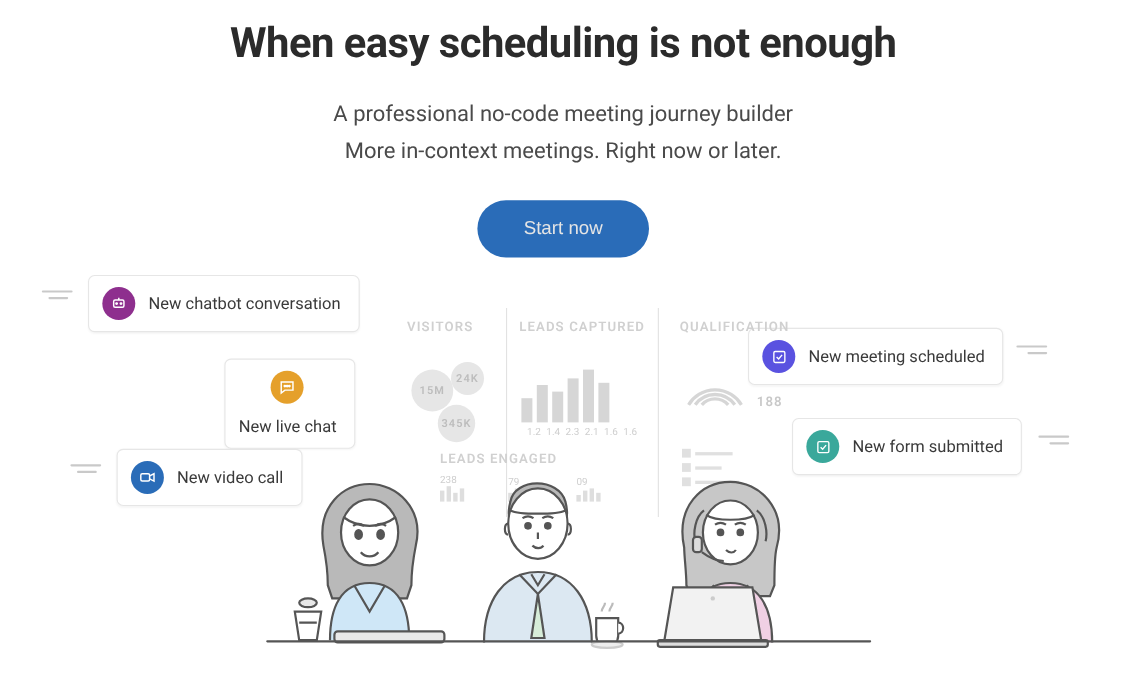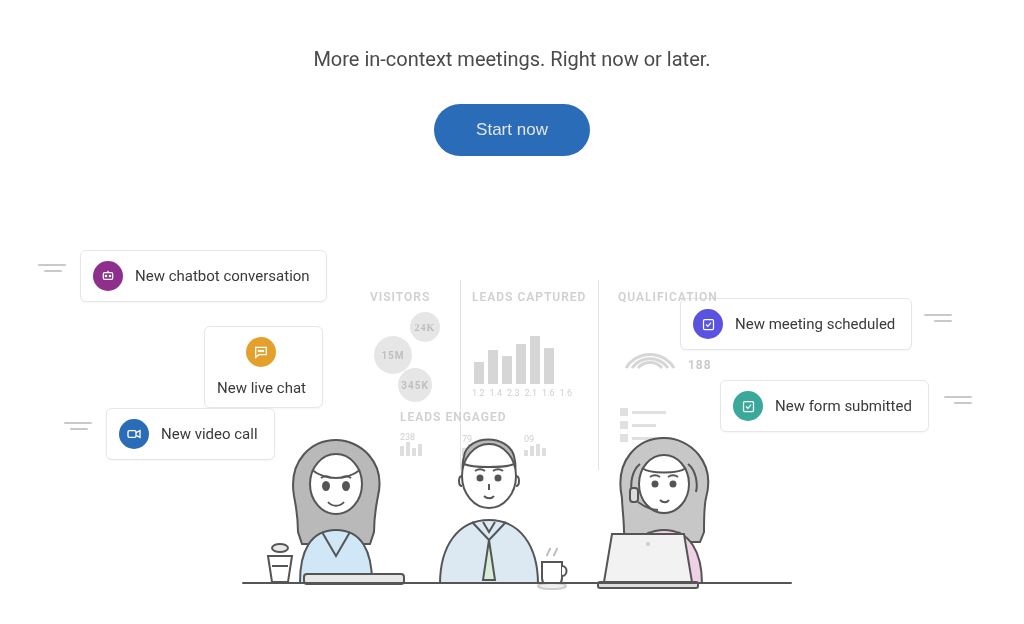--- a/index.html
+++ b/index.html
@@ -145,21 +145,23 @@
   right: -30px;
   height: 2px;
   background: #555;
   border-radius: 1px;
 }
 </style>
 </head>
 <body>
 
 <div class="hero">
+  <h1 class="headline">When easy scheduling is not enough</h1>
   <div class="subtitle">
+    <div>A professional no-code meeting journey builder</div>
     <div>More in-context meetings. Right now or later.</div>
   </div>
   <div class="cta-wrap">
     <button class="cta">Start now</button>
   </div>
 </div>
 
 <div class="dashes" style="left:38px; top:264px;">
     <span class="l1"></span>
     <span class="l2"></span>
@@ -227,37 +229,37 @@
 </div>
 <div class="dashes" style="left:944px; top:396px; align-items:flex-end;">
     <span class="l1"></span>
     <span class="l2"></span>
   </div>
 
 <div class="dashboard">
 
   <div class="col" style="left:30px; top:10px;">
     <div>VISITORS</div>
-    <div class="bubble" style="width:30px;height:30px; left:40px; top:22px;font-family:Liberation Serif, serif;">24K</div>
+    <div class="bubble" style="width:30px;height:30px; left:40px; top:39px;">24K</div>
     <div class="bubble" style="width:38px;height:38px; left:4px; top:46px;">15M</div>
     <div class="bubble" style="width:34px;height:34px; left:28px; top:78px;">345K</div>
   </div>
   <div class="divider" style="left:120px; top:0; height:190px;"></div>
 
   <div class="col" style="left:132px; top:10px;">
     <div>LEADS CAPTURED</div>
     <div style="margin-top:28px; height:52px; display:flex; align-items:flex-end;">
       <span class="bar" style="height:22px;"></span>
       <span class="bar" style="height:34px;"></span>
       <span class="bar" style="height:28px;"></span>
       <span class="bar" style="height:40px;"></span>
       <span class="bar" style="height:48px;"></span>
       <span class="bar" style="height:36px;"></span>
     </div>
-    <div style="margin-top:4px; display:flex; gap:5px;">
+    <div style="margin-top:4px; display:flex; gap:5px;justify-content:center;">
       <span class="tiny-label">1.2</span>
       <span class="tiny-label">1.4</span>
       <span class="tiny-label">2.3</span>
       <span class="tiny-label">2.1</span>
       <span class="tiny-label">1.6</span>
       <span class="tiny-label">1.6</span>
     </div>
   </div>
   <div class="divider" style="left:258px; top:0; height:190px;"></div>
 

